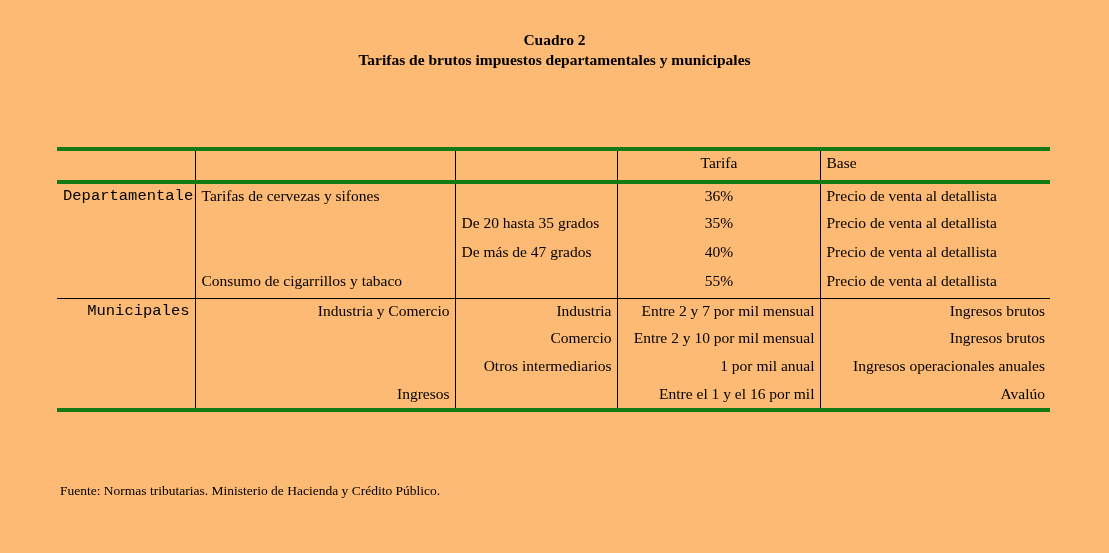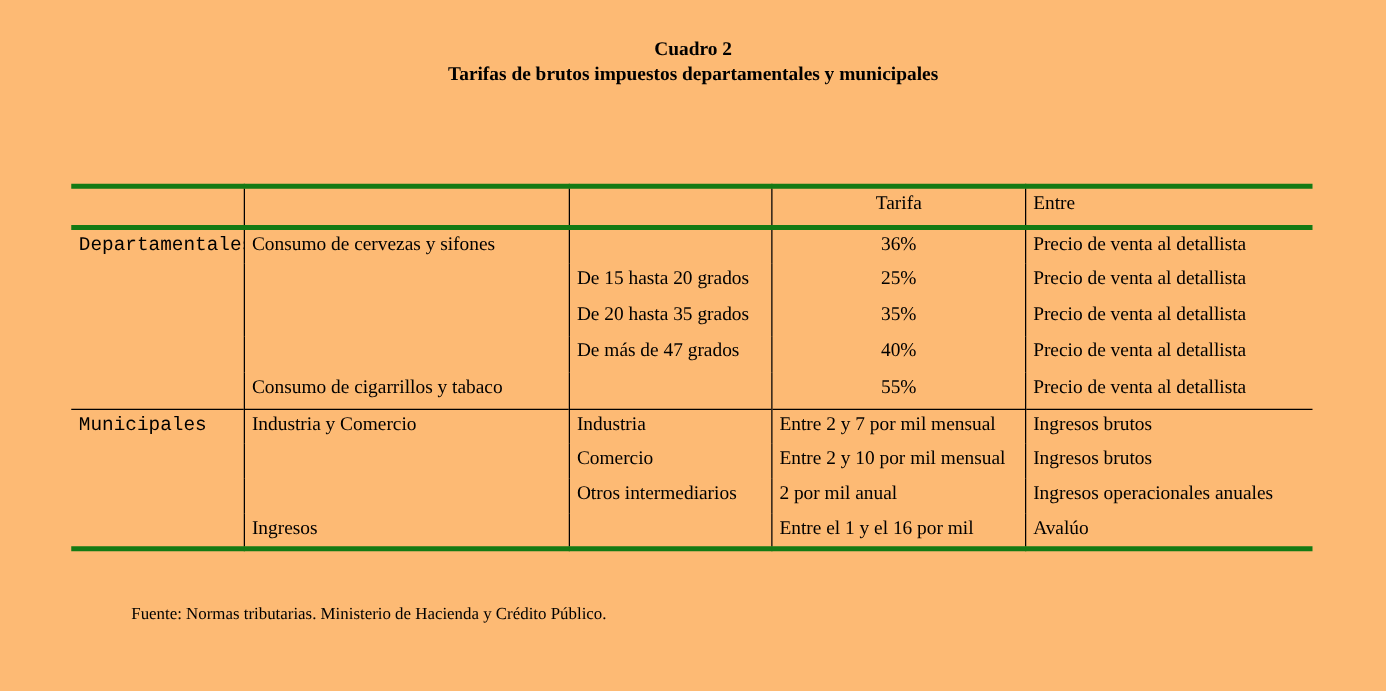--- a/index.html
+++ b/index.html
@@ -47,29 +47,28 @@
   }
   table.tax-table td:first-child {
     border-left: none;
     font-family: Liberation Mono, monospace;
   }
   tr.header-row {
     height: 33px;
     border-bottom: 4px solid #147a14;
   }
   tr.dept-row  { height: 29px; }
-  tr.muni-row  { height: 28px; }
+  tr.muni-row  { height: 28px; text-align: right; }
   tr.section-start { border-top: 1px solid #000000; }
   td.center { text-align: center; }
   .footer {
     position: absolute;
     left: 60px;
     top: 483px;
     font-size: 13.5px;
-    margin-left: 45px;
   }
 </style>
 </head>
 <body>
 
 <div class="page">
 
   <div class="caption">
     <div>Cuadro 2</div>
     <div>Tarifas de brutos impuestos departamentales y municipales</div>
@@ -82,36 +81,29 @@
       <col style="width:162px">
       <col style="width:203px">
       <col style="width:230px">
     </colgroup>
     <thead>
       <tr class="header-row">
         <td></td>
         <td></td>
         <td></td>
         <td class="center">Tarifa</td>
-        <td>Entre</td>
+        <td>Base</td>
       </tr>
     </thead>
     <tbody>
       <tr class="dept-row">
         <td>Departamentales</td>
-        <td>Consumo de cervezas y sifones</td>
+        <td>Tarifas de cervezas y sifones</td>
         <td></td>
         <td class="center">36%</td>
-        <td>Precio de venta al detallista</td>
-      </tr>
-      <tr class="dept-row">
-        <td></td>
-        <td></td>
-        <td>De 15 hasta 20 grados</td>
-        <td class="center">25%</td>
         <td>Precio de venta al detallista</td>
       </tr>
       <tr class="dept-row">
         <td></td>
         <td></td>
         <td>De 20 hasta 35 grados</td>
         <td class="center">35%</td>
         <td>Precio de venta al detallista</td>
       </tr>
       <tr class="dept-row">
@@ -139,21 +131,21 @@
         <td></td>
         <td></td>
         <td>Comercio</td>
         <td>Entre 2 y 10 por mil mensual</td>
         <td>Ingresos brutos</td>
       </tr>
       <tr class="muni-row">
         <td></td>
         <td></td>
         <td>Otros intermediarios</td>
-        <td>2 por mil anual</td>
+        <td>1 por mil anual</td>
         <td>Ingresos operacionales anuales</td>
       </tr>
       <tr class="muni-row">
         <td></td>
         <td>Ingresos</td>
         <td></td>
         <td>Entre el 1 y el 16 por mil</td>
         <td>Avalúo</td>
       </tr>
     </tbody>

